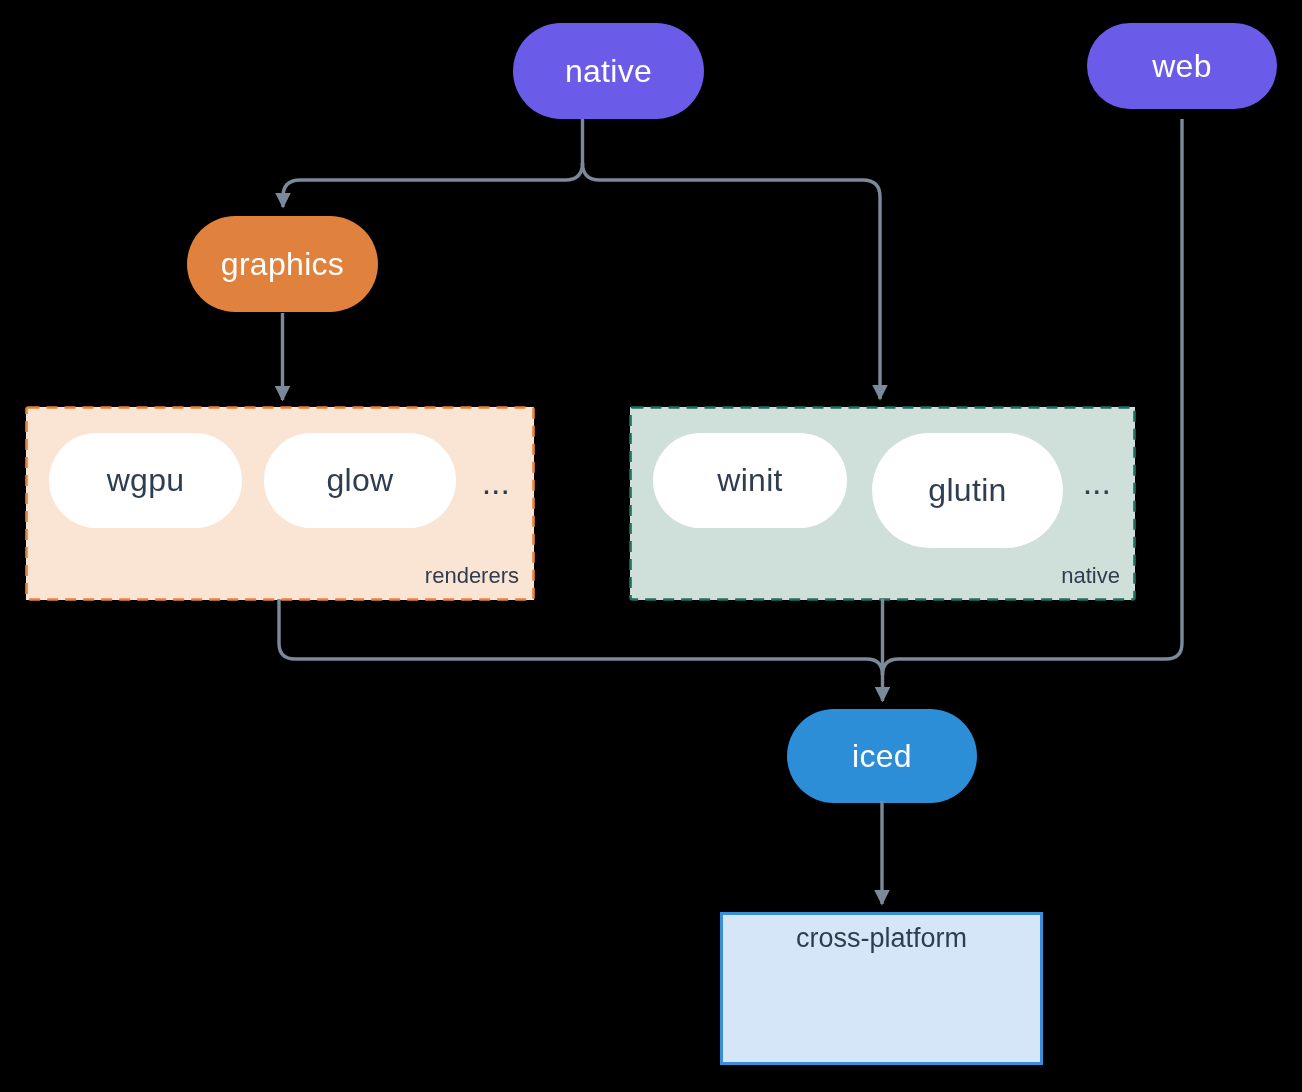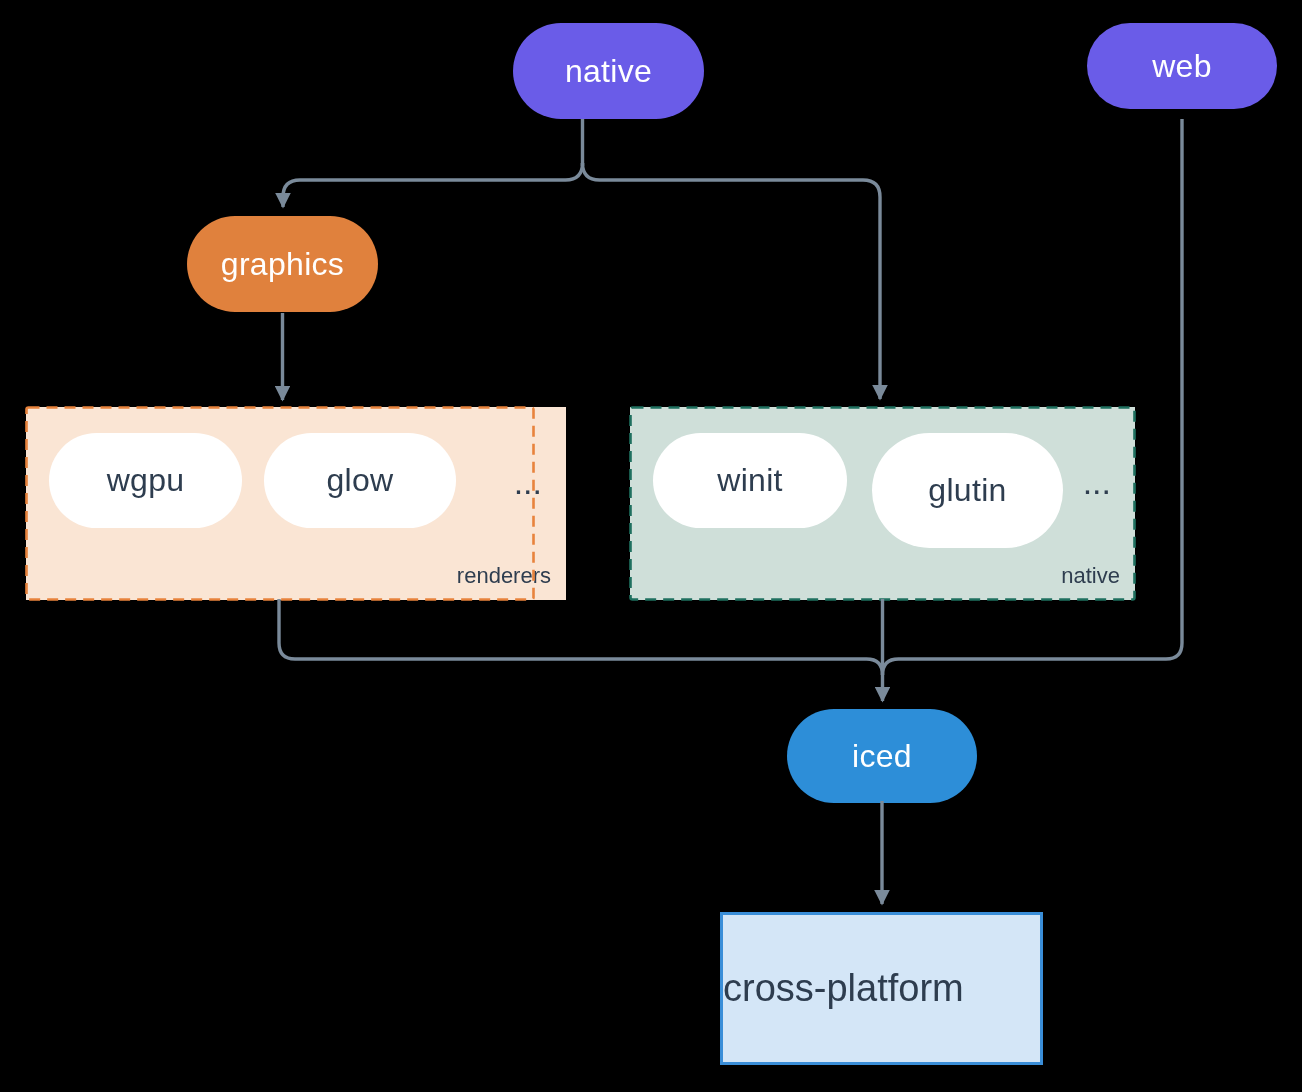--- a/index.html
+++ b/index.html
@@ -42,21 +42,21 @@
     letter-spacing: 0.3px;
   }
   .pill.purple { background: var(--purple); color: var(--light-text); }
   .pill.orange { background: var(--orange); color: var(--light-text); }
   .pill.blue   { background: var(--blue);   color: var(--light-text); }
   .pill.white  { background: var(--white-pill); color: var(--dark-text); }
 
   .group {
     position: absolute;
   }
-  .group.renderers { background: var(--renderers-bg); padding-left: 32px; }
+  .group.renderers { background: var(--renderers-bg); }
   .group.shells    { background: var(--shells-bg); }
   .group-label {
     position: absolute;
     right: 15px;
     bottom: 11px;
     font-size: 22px;
     color: var(--dark-text);
     text-align: center;
   }
   .ellipsis {
@@ -70,25 +70,25 @@
   .app-box {
     position: absolute;
     left: 720px;
     top: 912px;
     width: 323px;
     height: 153px;
     background: var(--app-bg);
     border: 3px solid var(--app-border);
     box-sizing: border-box;
     display: flex;
-    flex-direction: row;
+    flex-direction: column;
     align-items: center;
     justify-content: flex-start;
     color: var(--dark-text);
-    font-size: 38px;
+    font-size: 27px;
     line-height: 47px;
   }
 
   
   .n-native   { left: 513px; top: 23px;  width: 191px; height: 96px; }
   .n-web      { left: 1087px; top: 23px; width: 190px; height: 86px; }
   .n-graphics { left: 187px; top: 216px; width: 191px; height: 96px; }
   .n-iced     { left: 787px; top: 709px; width: 190px; height: 94px; align-items: center; }
 
   .g-renderers { left: 26px;  top: 407px; width: 508px; height: 193px; }

